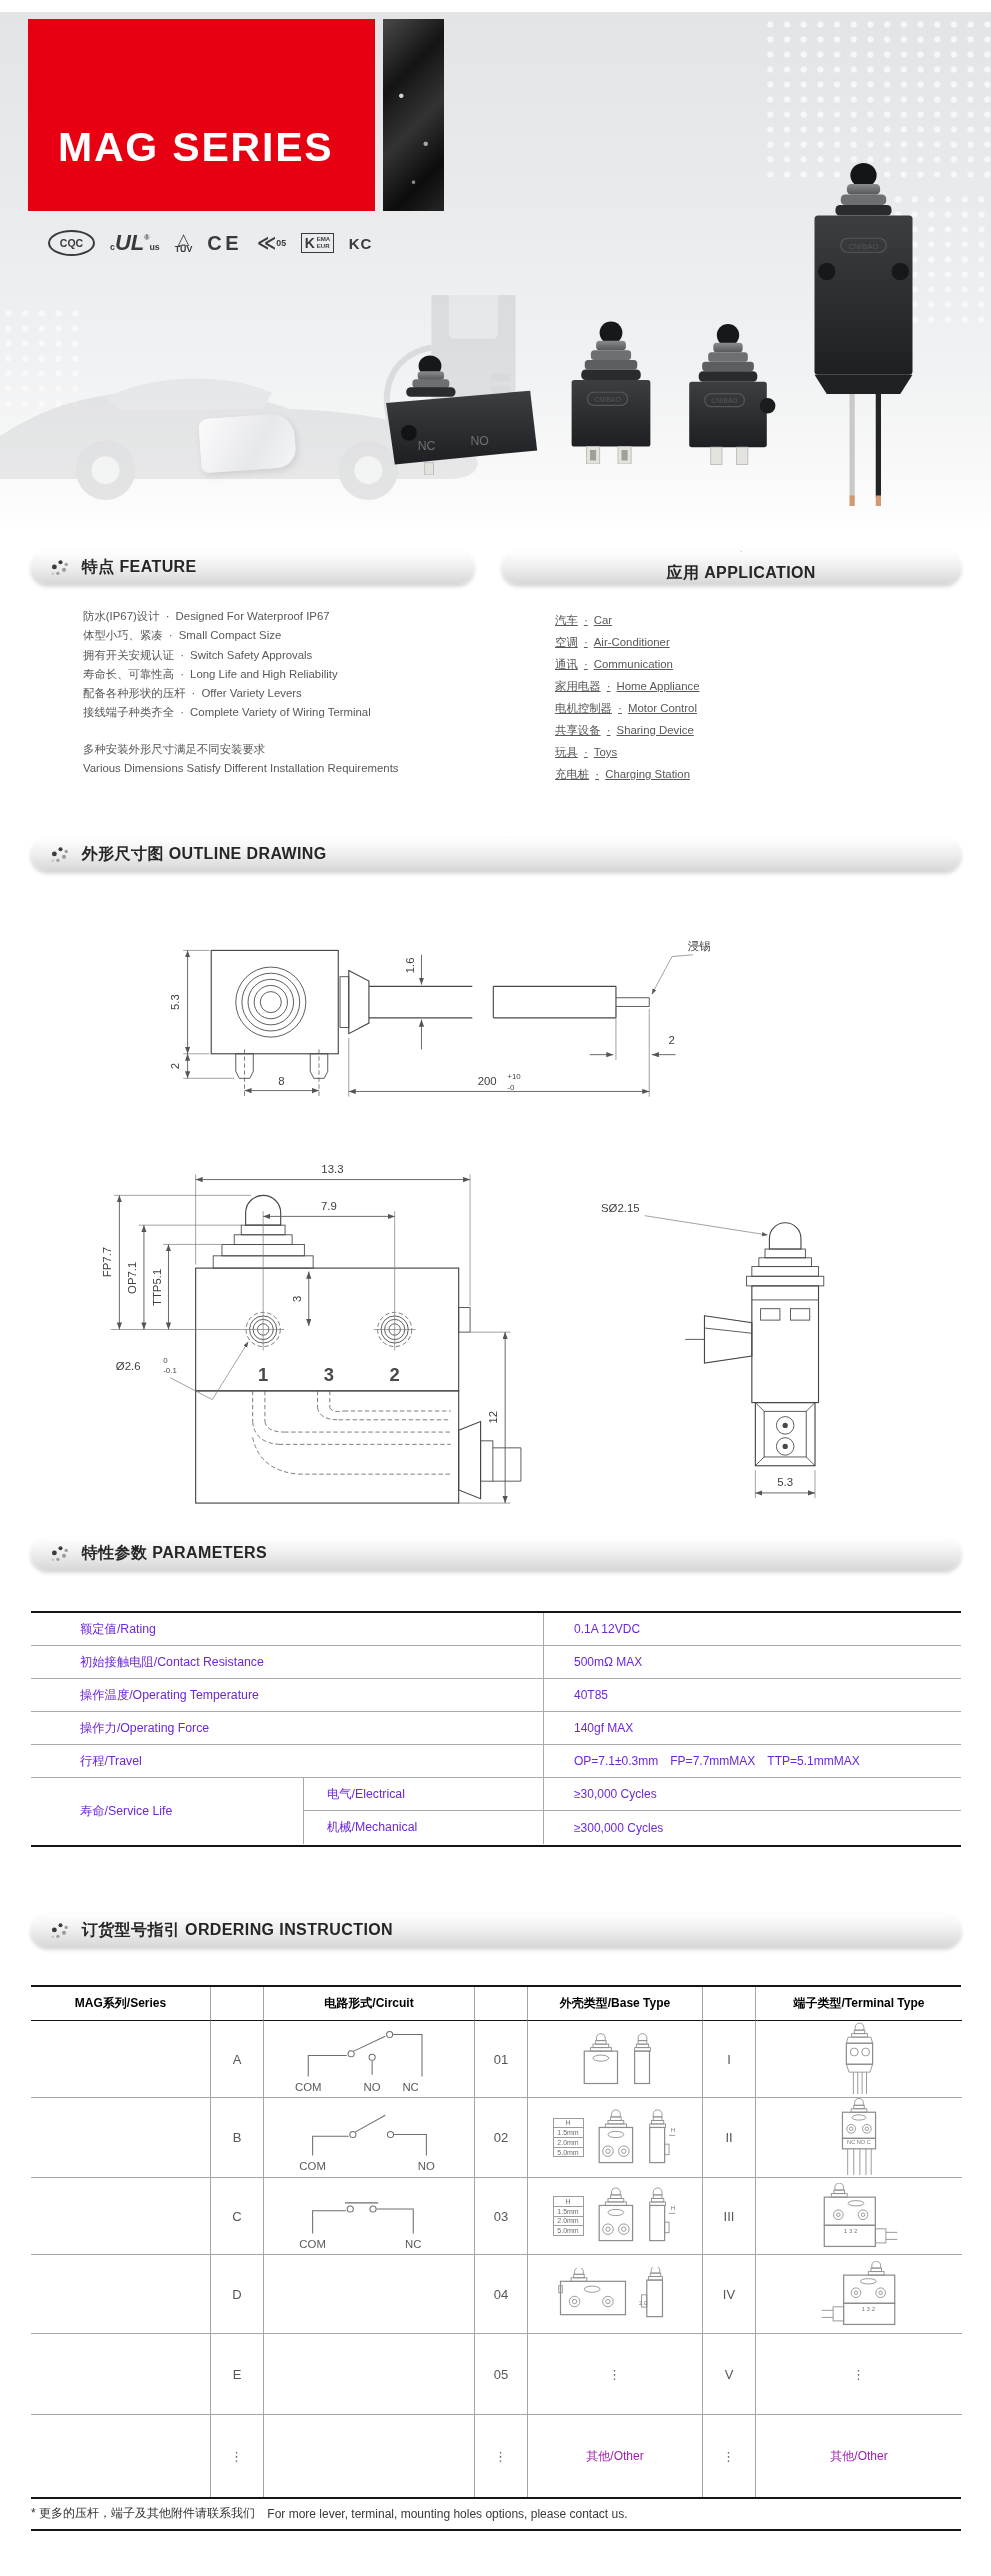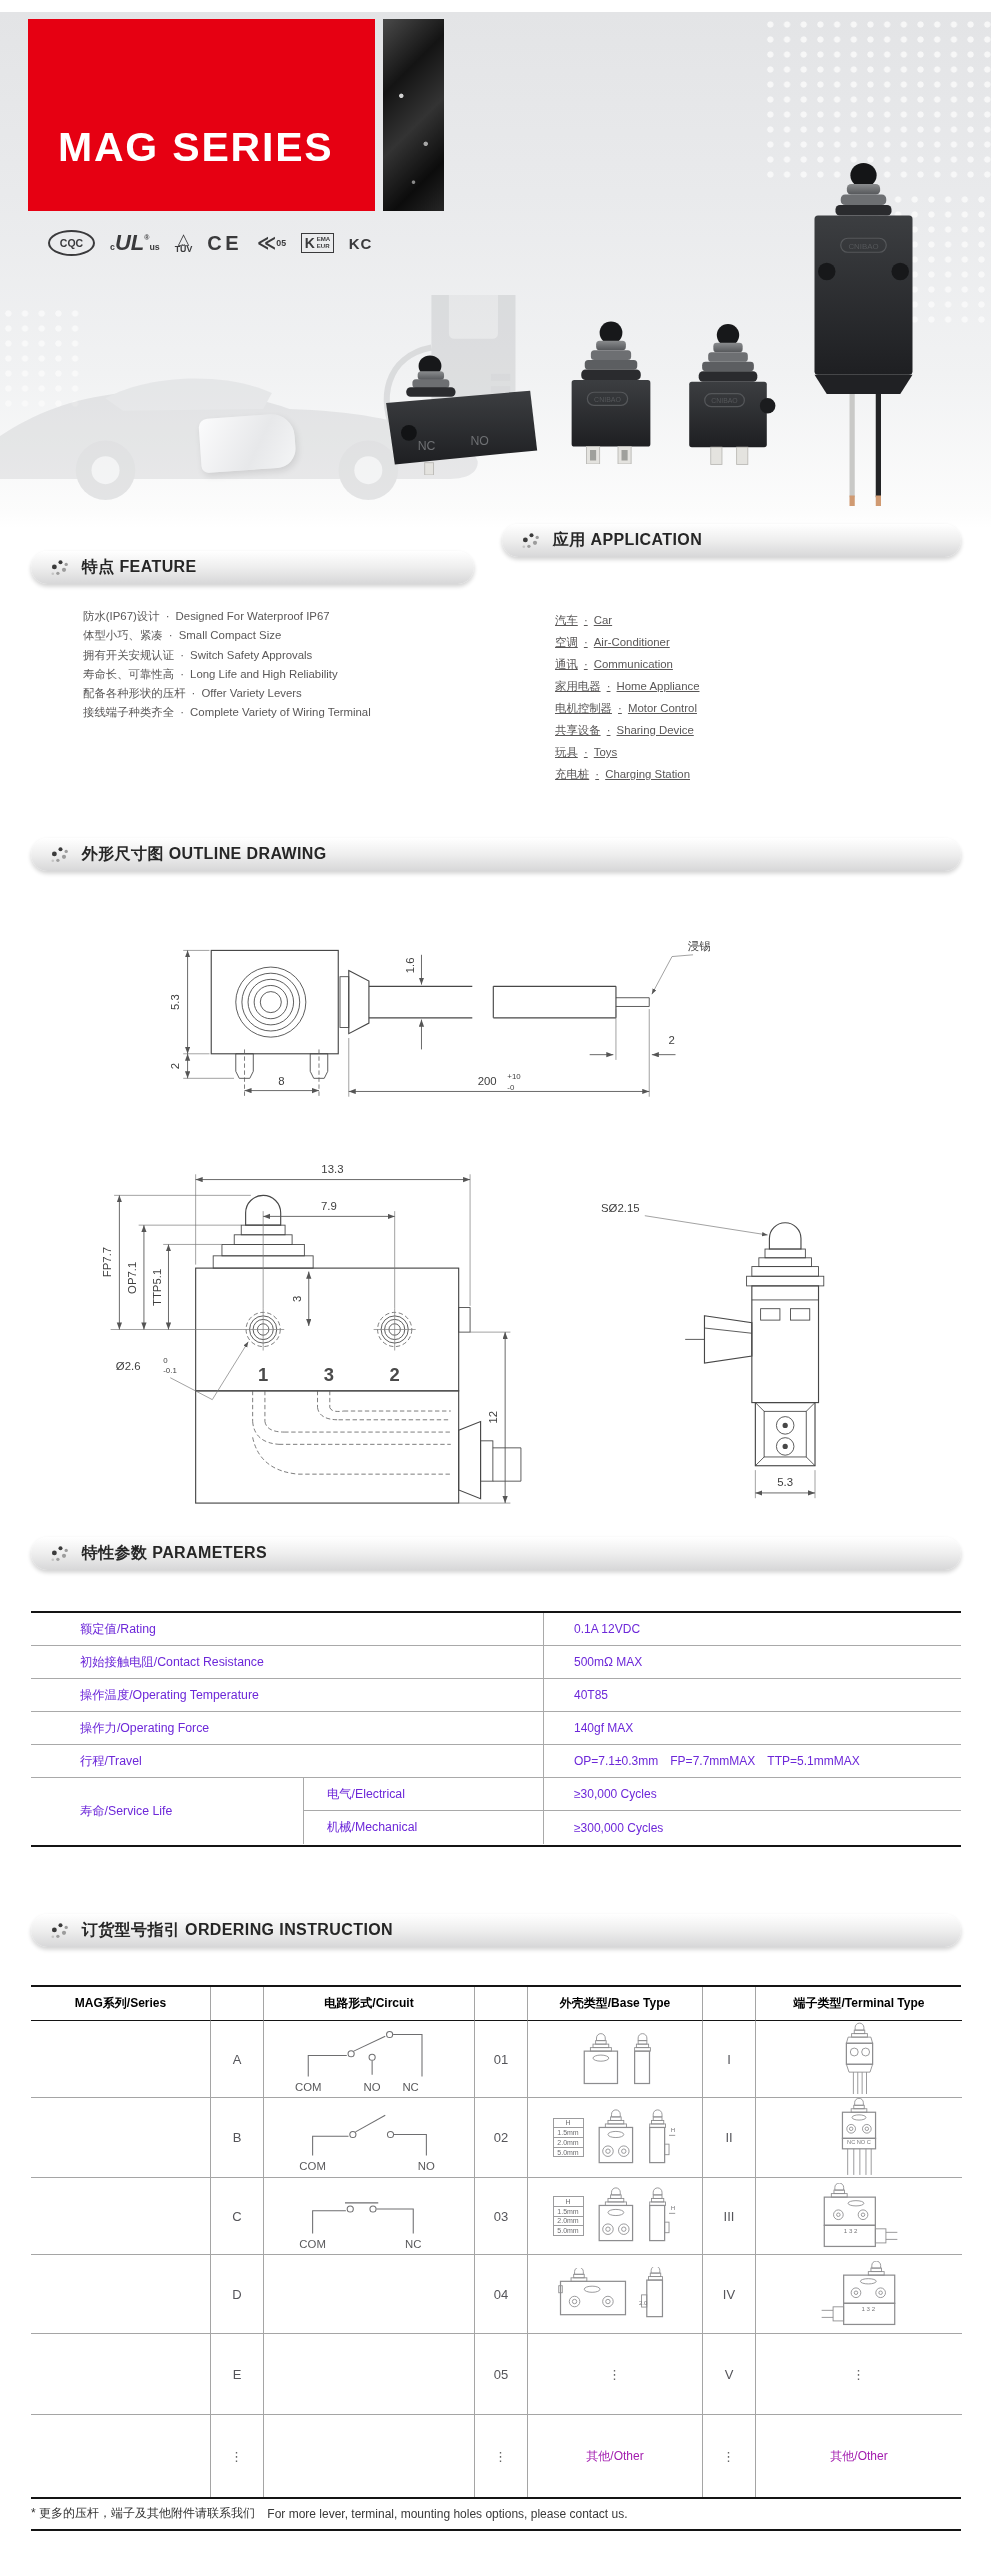--- a/index.html
+++ b/index.html
@@ -245,22 +245,26 @@
   </div>
 
   <div class="flist" style="left:83px;top:595px;width:404px;line-height:19.3px;">
     <span class="row"><span>防水(IP67)设计</span><span class="sep">·</span><span>Designed For Waterproof IP67</span></span>
     <span class="row"><span>体型小巧、紧凑</span><span class="sep">·</span><span>Small Compact Size</span></span>
     <span class="row"><span>拥有开关安规认证</span><span class="sep">·</span><span>Switch Safety Approvals</span></span>
     <span class="row"><span>寿命长、可靠性高</span><span class="sep">·</span><span>Long Life and High Reliability</span></span>
     <span class="row"><span>配备各种形状的压杆</span><span class="sep">·</span><span>Offer Variety Levers</span></span>
     <span class="row"><span>接线端子种类齐全</span><span class="sep">·</span><span>Complete Variety of Wiring Terminal</span></span>
   </div>
-
-  <div class="pill" style="left:502px;top:512px;width:459px;">
+  <div class="flist" style="left:83px;top:728px;width:412px;line-height:19.3px;">
+    <span class="row">多种安装外形尺寸满足不同安装要求</span>
+    <span class="row">Various Dimensions Satisfy Different Installation Requirements</span>
+  </div>
+
+  <div class="pill" style="left:502px;top:539px;width:459px;flex-direction:column;">
     <svg width="21" height="17.5" viewBox="0 0 24 20">
       <circle cx="5" cy="9" r="2.8" fill="#3b3b3b"></circle>
         <circle cx="12" cy="3.6" r="2.3" fill="#3b3b3b"></circle>
       <circle cx="18.5" cy="6.2" r="1.9" fill="#9c9c9c"></circle>
         <circle cx="16" cy="12.4" r="2.4" fill="#9c9c9c"></circle>
       <circle cx="9" cy="16.4" r="1.9" fill="#9c9c9c"></circle>
         <circle cx="3.2" cy="16.8" r="1.5" fill="#c4c4c4"></circle>
     </svg>
     <span class="pill-title">应用 APPLICATION</span>
   </div>

